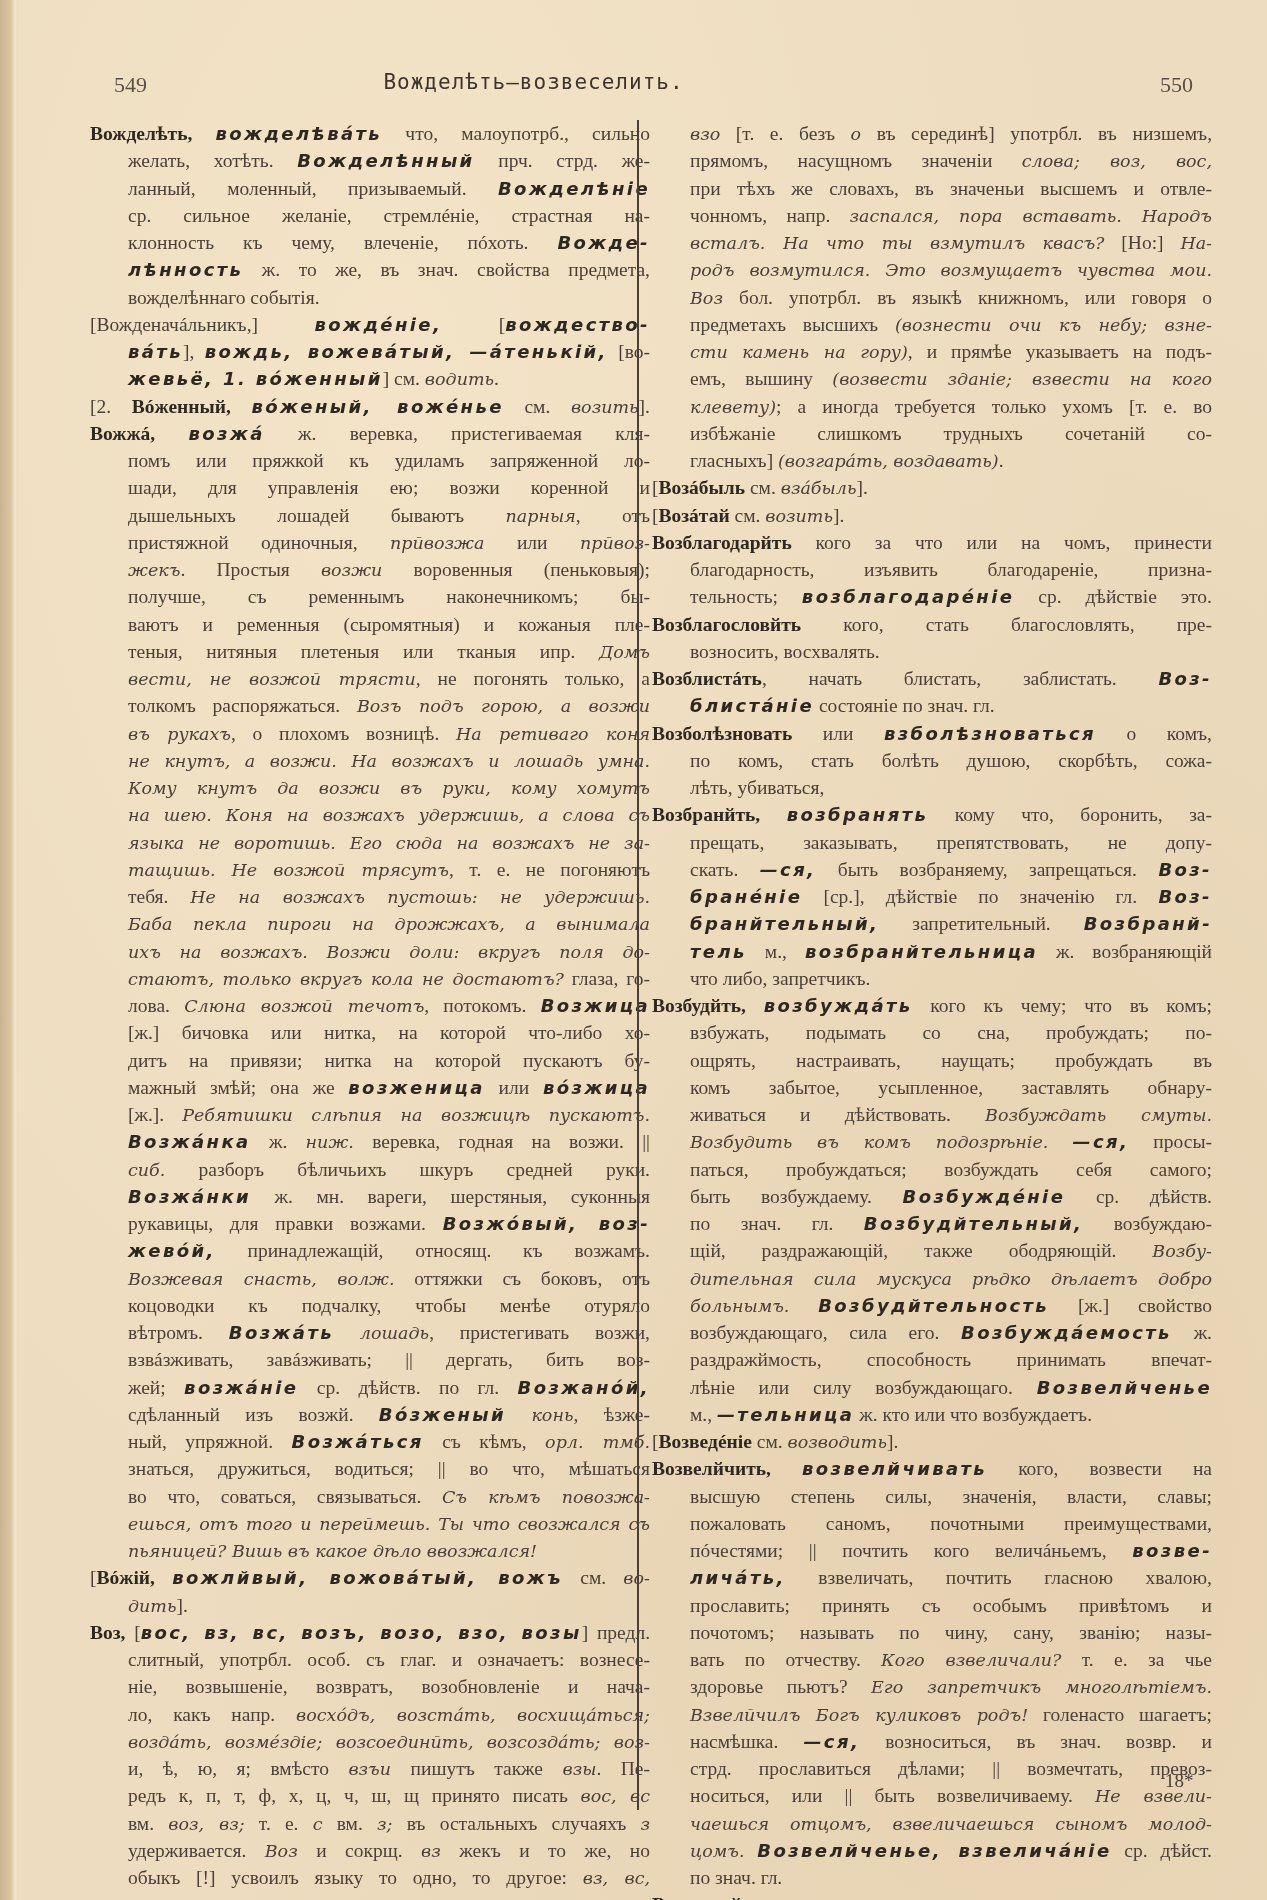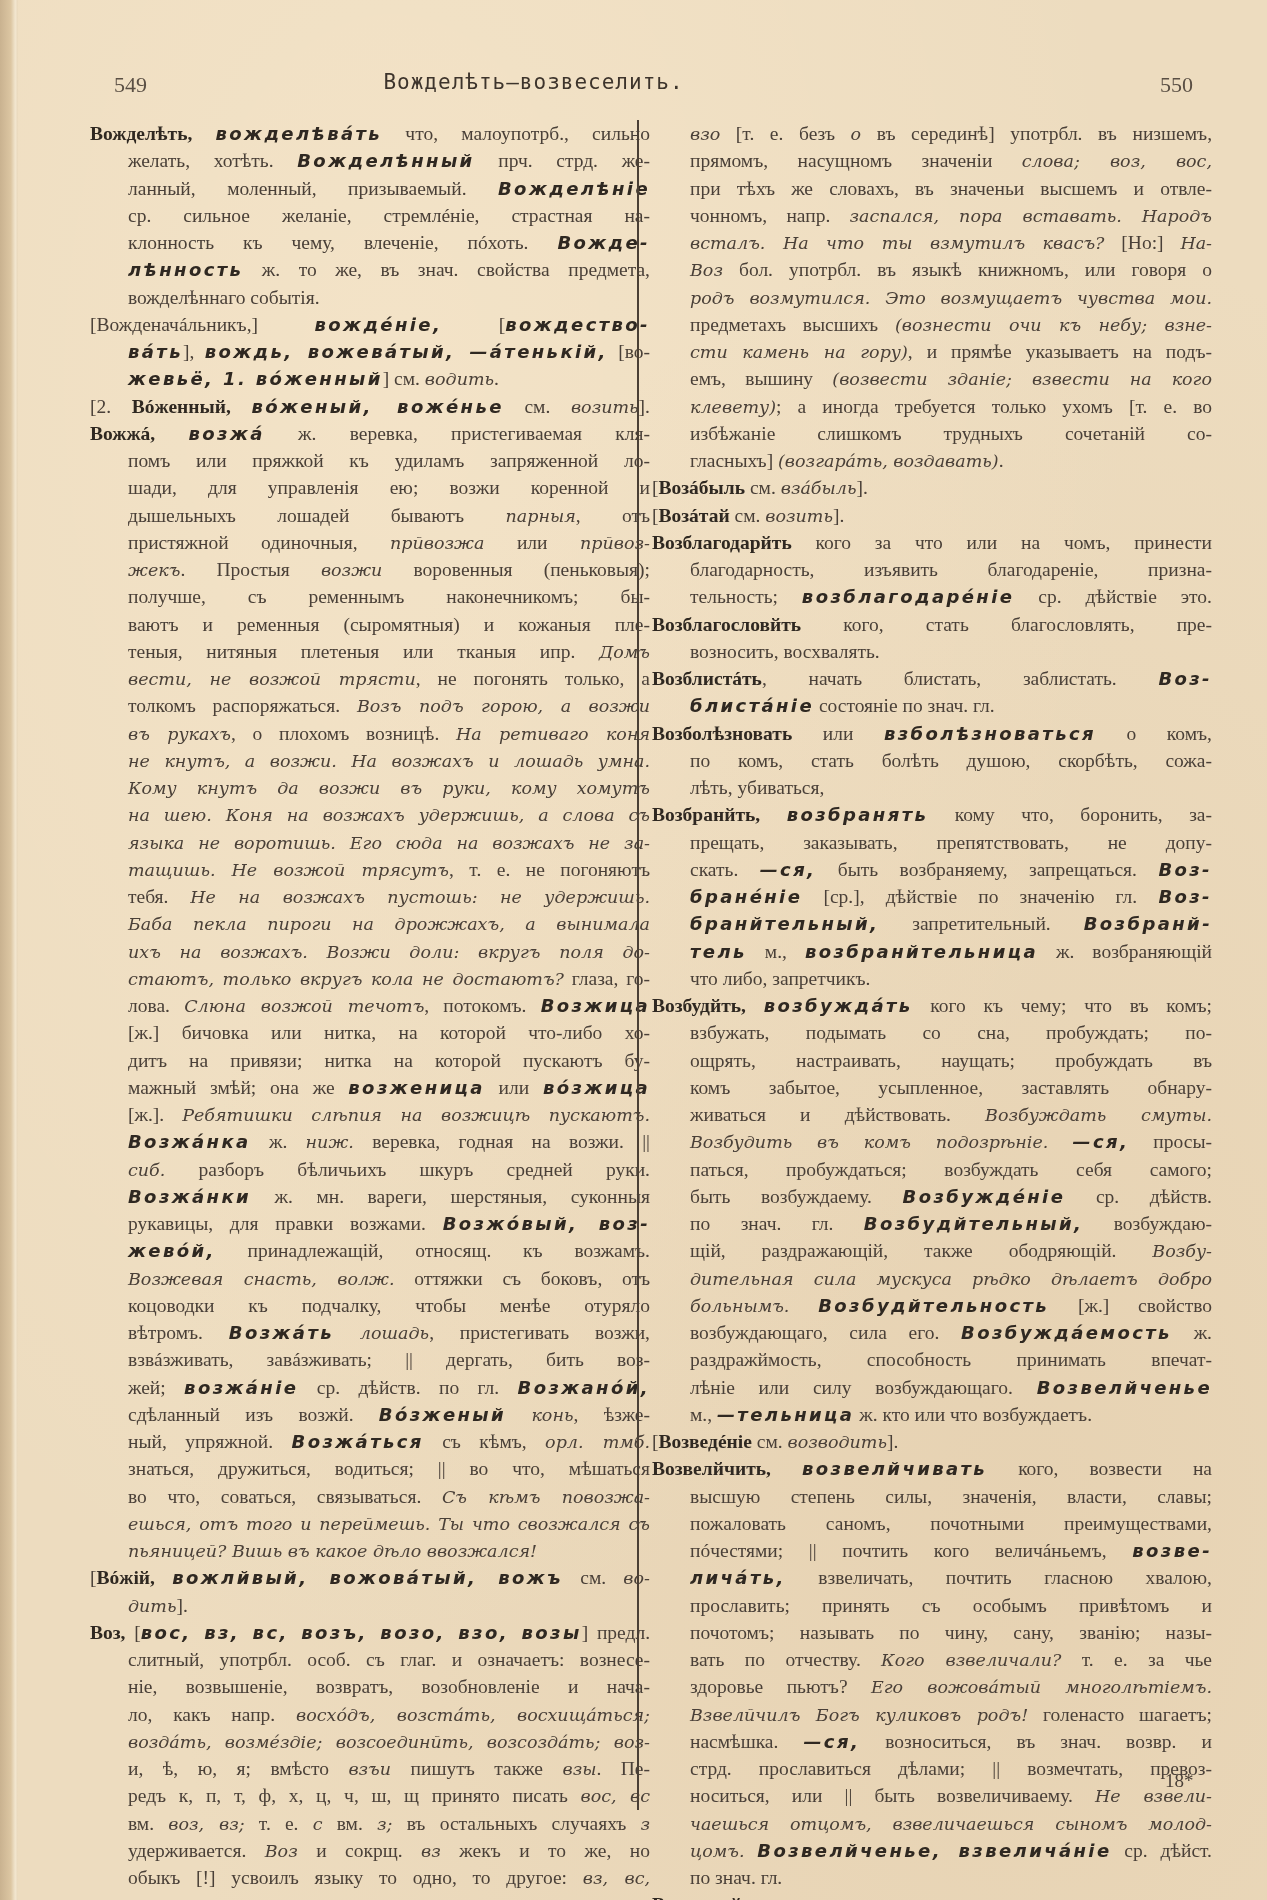--- a/index.html
+++ b/index.html
@@ -132,22 +132,22 @@
     <div class="line indent"><span class="seg-n">удерживается. </span><span class="seg-i">Воз</span><span class="seg-n"> и сокрщ. </span><span class="seg-i">вз</span><span class="seg-n"> жекъ и то же, но</span></div>
     <div class="line indent"><span class="seg-n">обыкъ [!] усвоилъ языку то одно, то другое: </span><span class="seg-i">вз, вс,</span></div>
   </div>
 <div class="divider"></div>
 <div class="column col-right">
     <div class="line indent"><span class="seg-i">взо</span><span class="seg-n"> [т. е. безъ </span><span class="seg-i">о</span><span class="seg-n"> въ серединѣ] употрбл. въ низшемъ,</span></div>
     <div class="line indent"><span class="seg-n">прямомъ, насущномъ значеніи </span><span class="seg-i">слова; воз, вос,</span></div>
     <div class="line indent"><span class="seg-n">при тѣхъ же словахъ, въ значеньи высшемъ и отвле-</span></div>
     <div class="line indent"><span class="seg-n">чонномъ, напр. </span><span class="seg-i">заспался, пора вставать. Народъ</span></div>
     <div class="line indent"><span class="seg-i">всталъ. На что ты взмутилъ квасъ?</span><span class="seg-n"> [Но:] </span><span class="seg-i">На-</span></div>
+    <div class="line indent"><span class="seg-i">родъ возмутился. Это возмущаетъ чувства мои.</span></div>
     <div class="line indent"><span class="seg-i">Воз</span><span class="seg-n"> бол. употрбл. въ языкѣ книжномъ, или говоря о</span></div>
-    <div class="line indent"><span class="seg-i">родъ возмутился. Это возмущаетъ чувства мои.</span></div>
     <div class="line indent"><span class="seg-n">предметахъ высшихъ </span><span class="seg-i">(вознести очи къ небу; взне-</span></div>
     <div class="line indent"><span class="seg-i">сти камень на гору)</span><span class="seg-n">, и прямѣе указываетъ на подъ-</span></div>
     <div class="line indent"><span class="seg-n">емъ, вышину </span><span class="seg-i">(возвести зданіе; взвести на кого</span></div>
     <div class="line indent"><span class="seg-i">клевету)</span><span class="seg-n">; а иногда требуется только ухомъ [т. е. во</span></div>
     <div class="line indent"><span class="seg-n">избѣжаніе слишкомъ трудныхъ сочетаній со-</span></div>
     <div class="line indent last"><span class="seg-n">гласныхъ] </span><span class="seg-i">(возгарáть, воздавать)</span><span class="seg-n">.</span></div>
     <div class="line last"><span class="seg-n">[</span><span class="seg-b">Возáбыль</span><span class="seg-n"> см. </span><span class="seg-i">взáбыль</span><span class="seg-n">].</span></div>
     <div class="line last"><span class="seg-n">[</span><span class="seg-b">Возáтай</span><span class="seg-n"> см. </span><span class="seg-i">возить</span><span class="seg-n">].</span></div>
     <div class="line"><span class="seg-b">Возблагодарйть</span><span class="seg-n"> кого за что или на чомъ, принести</span></div>
     <div class="line indent"><span class="seg-n">благодарность, изъявить благодареніе, призна-</span></div>
@@ -184,21 +184,21 @@
     <div class="line indent last"><span class="seg-n">м., </span><span class="seg-s">—тельница</span><span class="seg-n"> ж. кто или что возбуждаетъ.</span></div>
     <div class="line last"><span class="seg-n">[</span><span class="seg-b">Возведéніе</span><span class="seg-n"> см. </span><span class="seg-i">возводить</span><span class="seg-n">].</span></div>
     <div class="line"><span class="seg-b">Возвелйчить, </span><span class="seg-s">возвелйчивать</span><span class="seg-n"> кого, возвести на</span></div>
     <div class="line indent"><span class="seg-n">высшую степень силы, значенія, власти, славы;</span></div>
     <div class="line indent"><span class="seg-n">пожаловать саномъ, почотными преимуществами,</span></div>
     <div class="line indent"><span class="seg-n">пóчестями; || почтить кого величáньемъ, </span><span class="seg-s">возве-</span></div>
     <div class="line indent"><span class="seg-s">личáть,</span><span class="seg-n"> взвеличать, почтить гласною хвалою,</span></div>
     <div class="line indent"><span class="seg-n">прославить; принять съ особымъ привѣтомъ и</span></div>
     <div class="line indent"><span class="seg-n">почотомъ; называть по чину, сану, званію; назы-</span></div>
     <div class="line indent"><span class="seg-n">вать по отчеству. </span><span class="seg-i">Кого взвеличали?</span><span class="seg-n"> т. е. за чье</span></div>
-    <div class="line indent"><span class="seg-n">здоровье пьютъ? </span><span class="seg-i">Его вожовáтый многолѣтіемъ.</span></div>
+    <div class="line indent"><span class="seg-n">здоровье пьютъ? </span><span class="seg-i">Его запретчикъ многолѣтіемъ.</span></div>
     <div class="line indent"><span class="seg-i">Взвелйчилъ Богъ куликовъ родъ!</span><span class="seg-n"> голенасто шагаетъ;</span></div>
     <div class="line indent"><span class="seg-n">насмѣшка. </span><span class="seg-s">—ся,</span><span class="seg-n"> возноситься, въ знач. возвр. и</span></div>
     <div class="line indent"><span class="seg-n">стрд. прославиться дѣлами; || возмечтать, превоз-</span></div>
     <div class="line indent"><span class="seg-n">носиться, или || быть возвеличиваему. </span><span class="seg-i">Не взвели-</span></div>
     <div class="line indent"><span class="seg-i">чаешься отцомъ, взвеличаешься сыномъ молод-</span></div>
     <div class="line indent"><span class="seg-i">цомъ.</span><span class="seg-n"> </span><span class="seg-s">Возвелйченье, взвеличáніе</span><span class="seg-n"> ср. дѣйст.</span></div>
     <div class="line indent last"><span class="seg-n">по знач. гл.</span></div>
     <div class="line"><span class="seg-b">Возвеселйть, </span><span class="seg-s">возвеселять, —ся,</span><span class="seg-n"> взвеселять, —ся,</span></div>
   </div>
 

